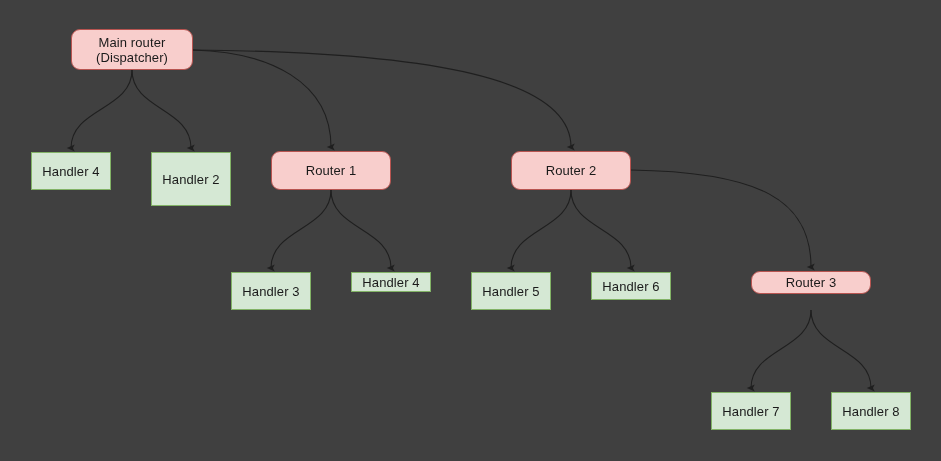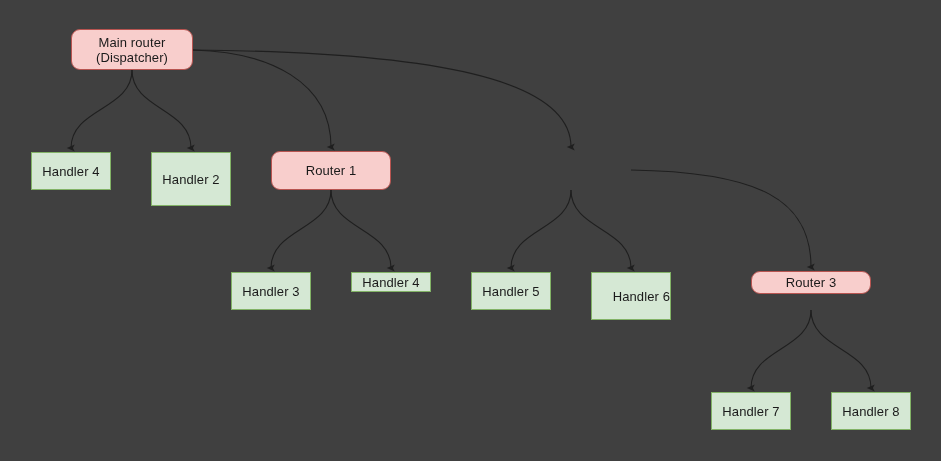--- a/index.html
+++ b/index.html
@@ -90,34 +90,37 @@
   </div>
 
   <div class="node handler" id="node-handler-2" style="left: 151px; top: 152px; width: 80px; height: 54px;">
     <span class="node-label">Handler 2</span>
   </div>
 
   <div class="node router" id="node-router-1" style="left: 271px; top: 151px; width: 120px; height: 39px;">
     <span class="node-label">Router 1</span>
   </div>
 
+  <div class="node router" id="node-router-2" style="left: 511px; top: 151px; width: 120px; height: 39px;">
+    <span class="node-label">Router 2</span>
+  </div>
 
   <div class="node handler" id="node-handler-3" style="left: 231px; top: 272px; width: 80px; height: 38px;">
     <span class="node-label">Handler 3</span>
   </div>
 
   <div class="node handler" id="node-handler-4" style="left: 351px; top: 272px; width: 80px; height: 20px;">
     <span class="node-label">Handler 4</span>
   </div>
 
   <div class="node handler" id="node-handler-5" style="left: 471px; top: 272px; width: 80px; height: 38px;">
     <span class="node-label">Handler 5</span>
   </div>
 
-  <div class="node handler" id="node-handler-6" style="left: 591px; top: 272px; width: 80px; height: 48px; justify-content: flex-end;">
+  <div class="node handler" id="node-handler-6" style="left: 591px; top: 272px; width: 80px; height: 28px;">
     <span class="node-label">Handler 6</span>
   </div>
 
   <div class="node router" id="node-router-3" style="left: 751px; top: 271px; width: 120px; height: 23px;">
     <span class="node-label">Router 3</span>
   </div>
 
   <div class="node handler" id="node-handler-7" style="left: 711px; top: 392px; width: 80px; height: 38px;">
     <span class="node-label">Handler 7</span>
   </div>

